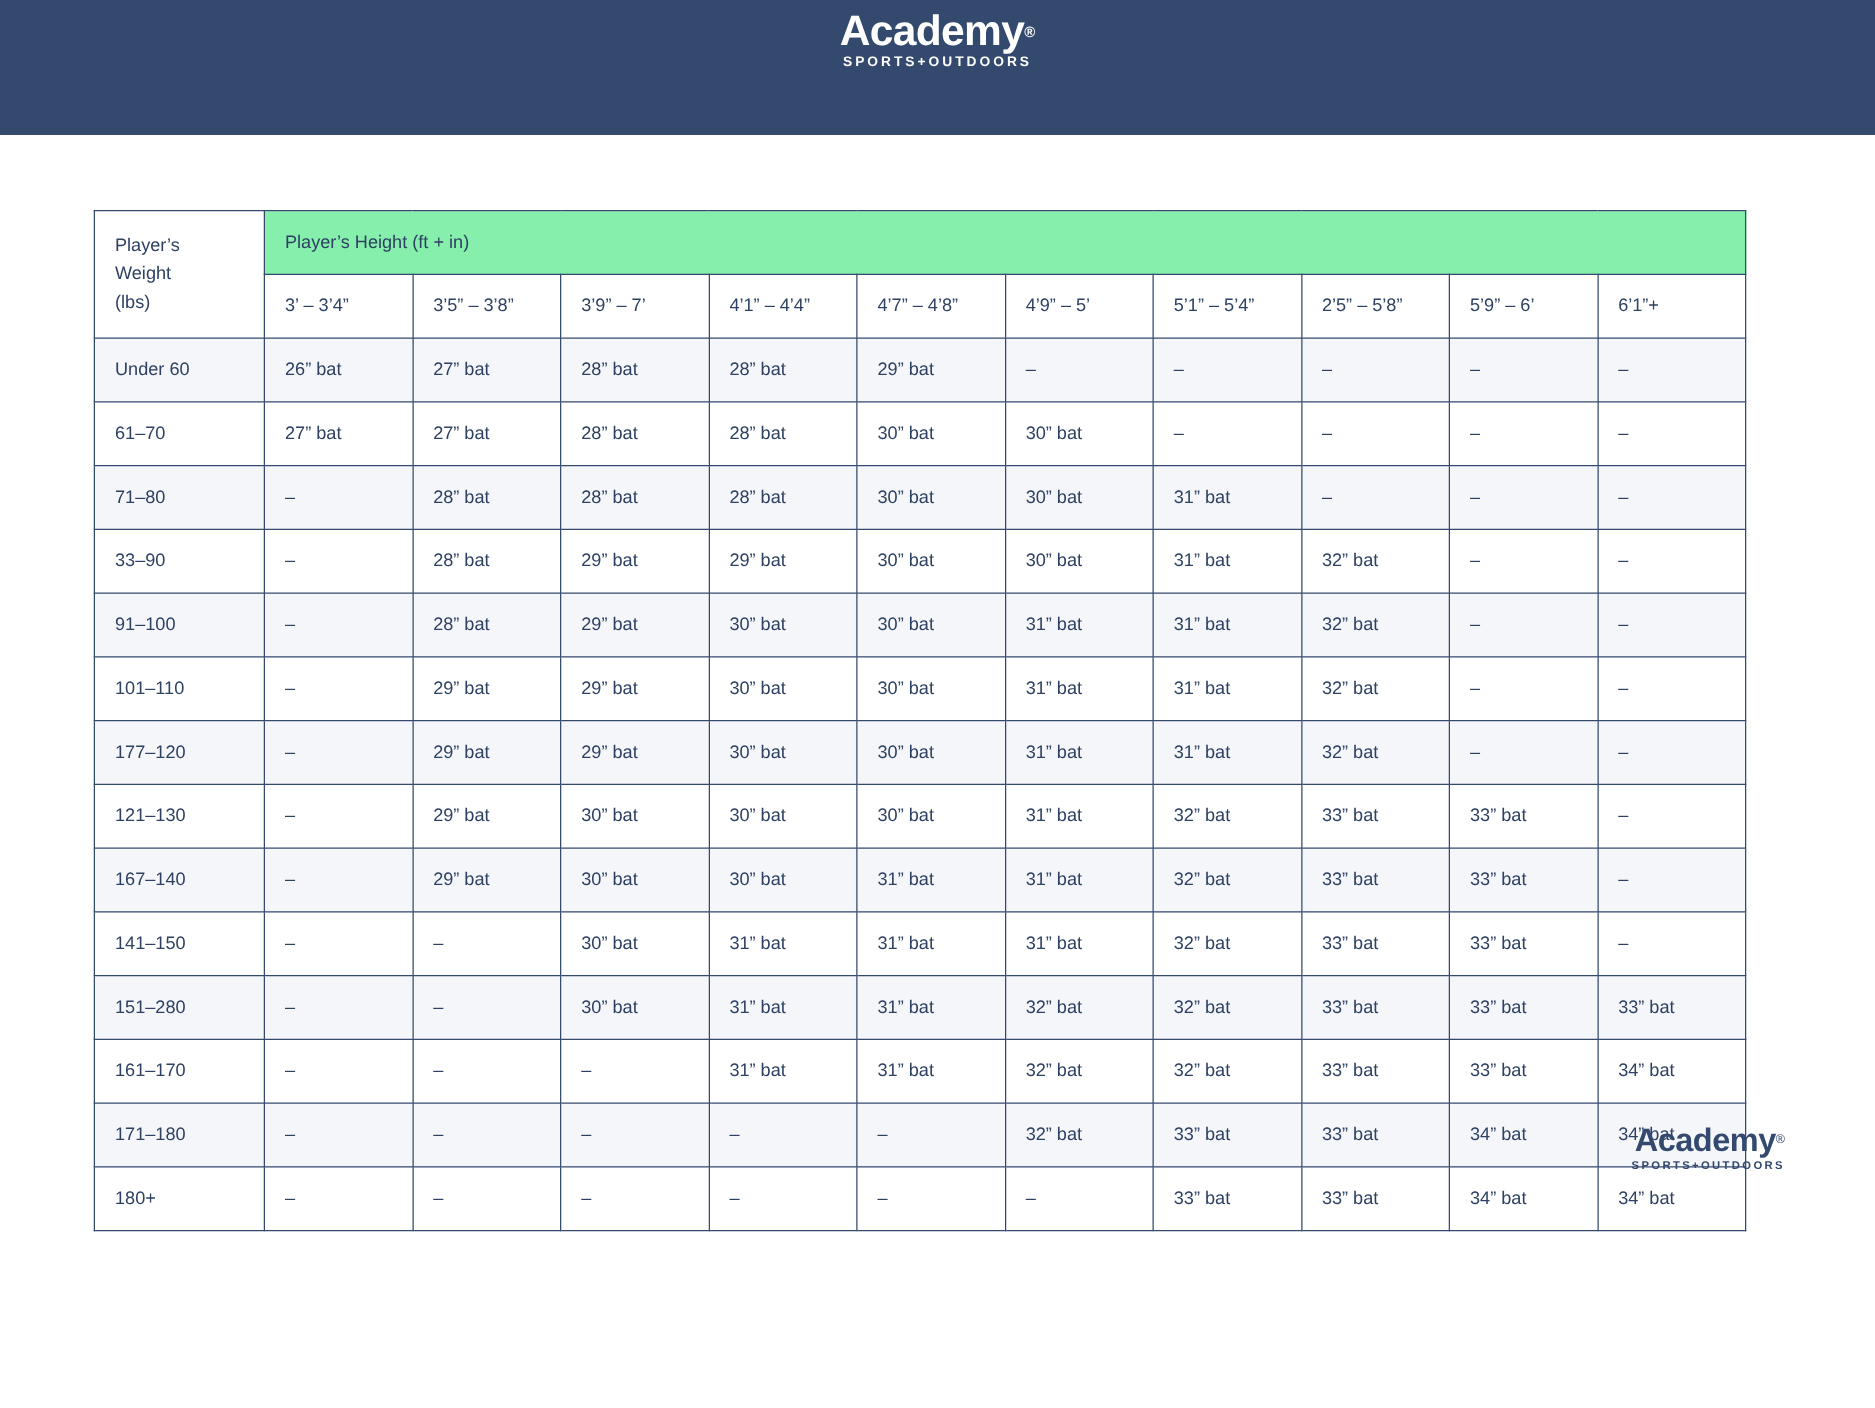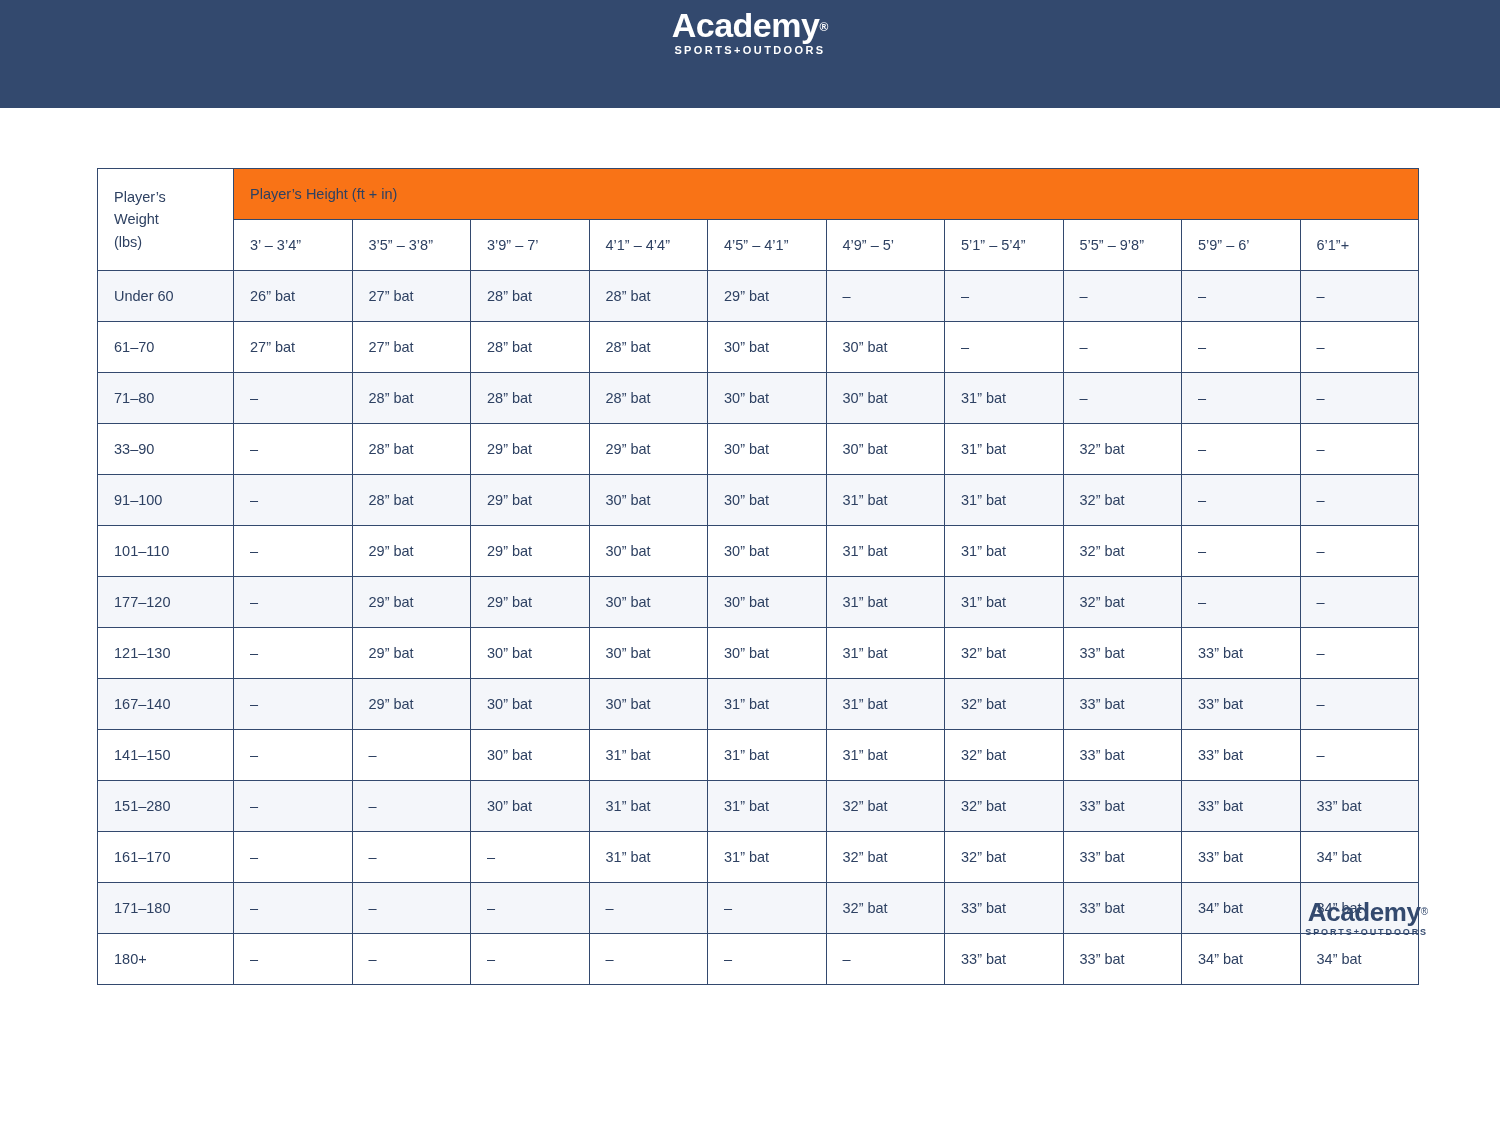--- a/index.html
+++ b/index.html
@@ -59,21 +59,21 @@
     color: #ffffff;
     font-size: 20px;
     font-weight: bold;
     margin-top: 14px;
     letter-spacing: 0.2px;
   }
 
   
   .table-wrap {
     position: absolute;
-    left: 97px;
+    left: 75px;
     top: 168px;
     width: 1322px;
   }
   table.size-chart {
     border-collapse: collapse;
     width: 100%;
     table-layout: fixed;
     border: 1.5px solid #33496e;
   }
   table.size-chart td, table.size-chart th {
@@ -95,21 +95,21 @@
     vertical-align: top;
     padding-top: 18px;
     background: #ffffff;
   }
   th.group-header {
     text-align: center;
     font-weight: bold;
     font-size: 14.5px;
     height: 48px;
     padding-left: 0;
-    background: #f97316;
+    background: #86efac;
   }
   th.col-header {
     font-weight: bold;
     font-size: 13.5px;
     height: 52px;
     background: #ffffff;
     margin-left: 16px;
   }
   td.rowlabel {
     font-weight: normal;
@@ -171,24 +171,24 @@
             <div>Weight</div>
             <div>(lbs)</div>
           </th>
           <th class="group-header" colspan="10">Player’s Height (ft + in)</th>
         </tr>
         <tr>
           <th class="col-header">3’ – 3’4”</th>
           <th class="col-header">3’5” – 3’8”</th>
           <th class="col-header">3’9” – 7’</th>
           <th class="col-header">4’1” – 4’4”</th>
-          <th class="col-header">4’5” – 4’1”</th>
+          <th class="col-header">4’7” – 4’8”</th>
           <th class="col-header">4’9” – 5’</th>
           <th class="col-header">5’1” – 5’4”</th>
-          <th class="col-header">5’5” – 9’8”</th>
+          <th class="col-header">2’5” – 5’8”</th>
           <th class="col-header">5’9” – 6’</th>
           <th class="col-header">6’1”+</th>
         </tr>
       </thead>
       <tbody>
         <tr>
           <td class="rowlabel">Under 60</td>
           <td>26” bat</td>
           <td>27” bat</td>
           <td>28” bat</td>

